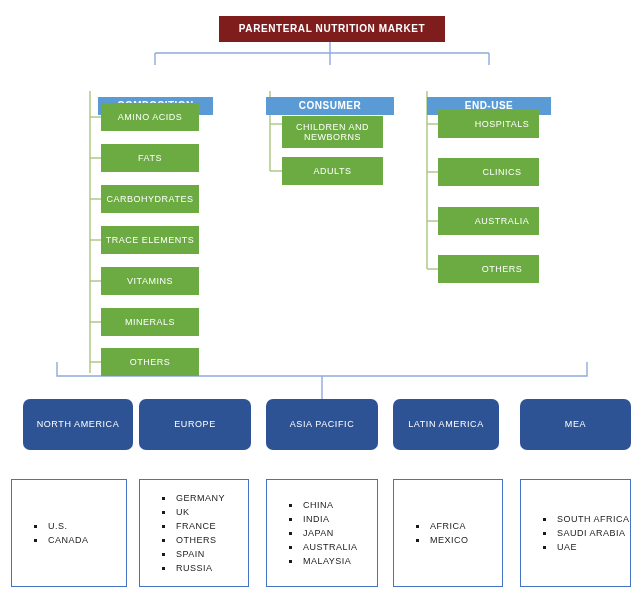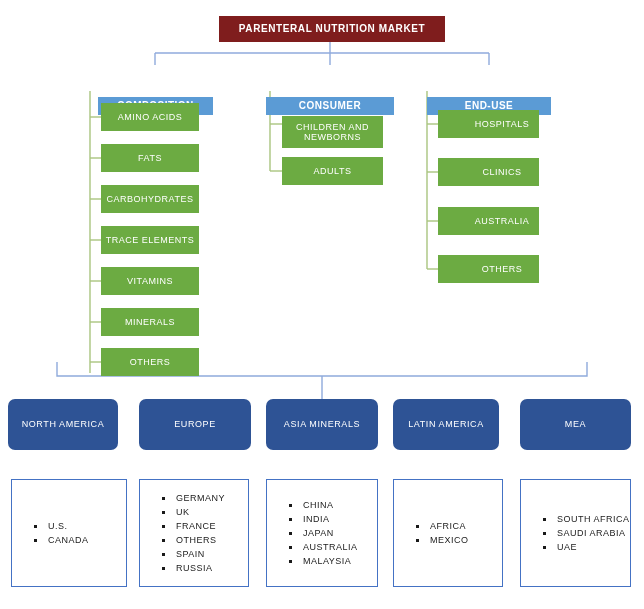--- a/index.html
+++ b/index.html
@@ -164,23 +164,23 @@
 <div class="box leaf-box leaf-comp" style="top:348px">OTHERS</div>
 
 <div class="box leaf-box leaf-cons" style="top:116px;height:32px">CHILDREN AND NEWBORNS</div>
 <div class="box leaf-box leaf-cons" style="top:157px">ADULTS</div>
 
 <div class="box leaf-box leaf-end" style="top:110px">HOSPITALS</div>
 <div class="box leaf-box leaf-end" style="top:158px">CLINICS</div>
 <div class="box leaf-box leaf-end" style="top:207px">AUSTRALIA</div>
 <div class="box leaf-box leaf-end" style="top:255px">OTHERS</div>
 
-<div class="box region-box" style="left:8px;width:110px">NORTH AMERICA</div>
+<div class="box region-box" style="left:23px;width:110px">NORTH AMERICA</div>
 <div class="box region-box" style="left:139px;width:112px">EUROPE</div>
-<div class="box region-box" style="left:266px;width:112px">ASIA MINERALS</div>
+<div class="box region-box" style="left:266px;width:112px">ASIA PACIFIC</div>
 <div class="box region-box" style="left:393px;width:106px">LATIN AMERICA</div>
 <div class="box region-box" style="left:520px;width:111px">MEA</div>
 
 <div class="country-card" style="left:11px;width:116px">
   <ul>
       <li>U.S.</li>
       <li>CANADA</li>
     </ul>
 </div>
 <div class="country-card" style="left:139px;width:110px">

